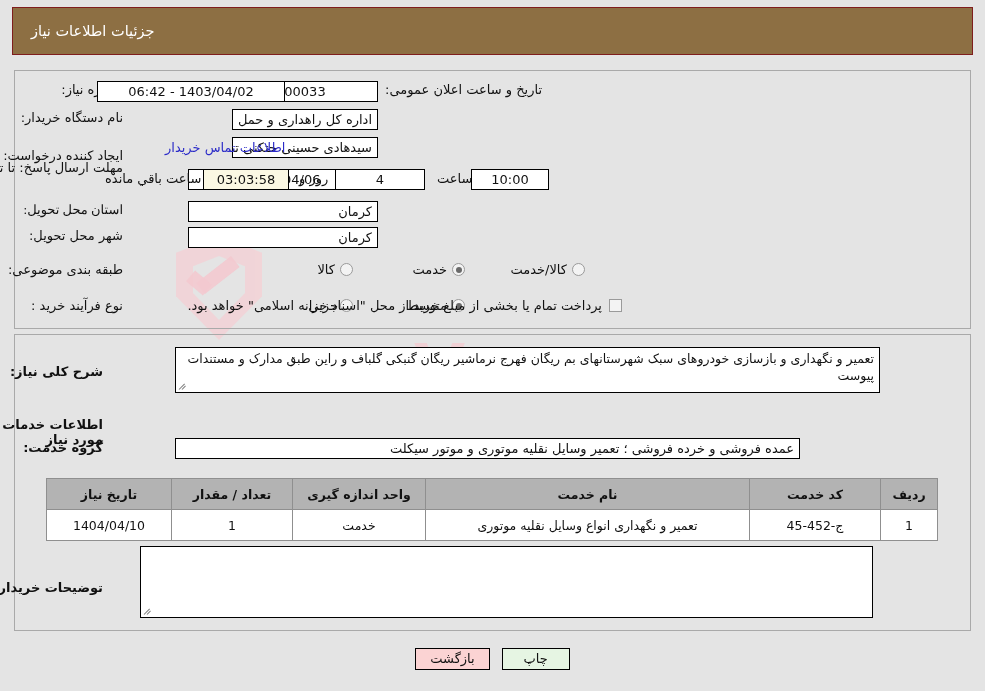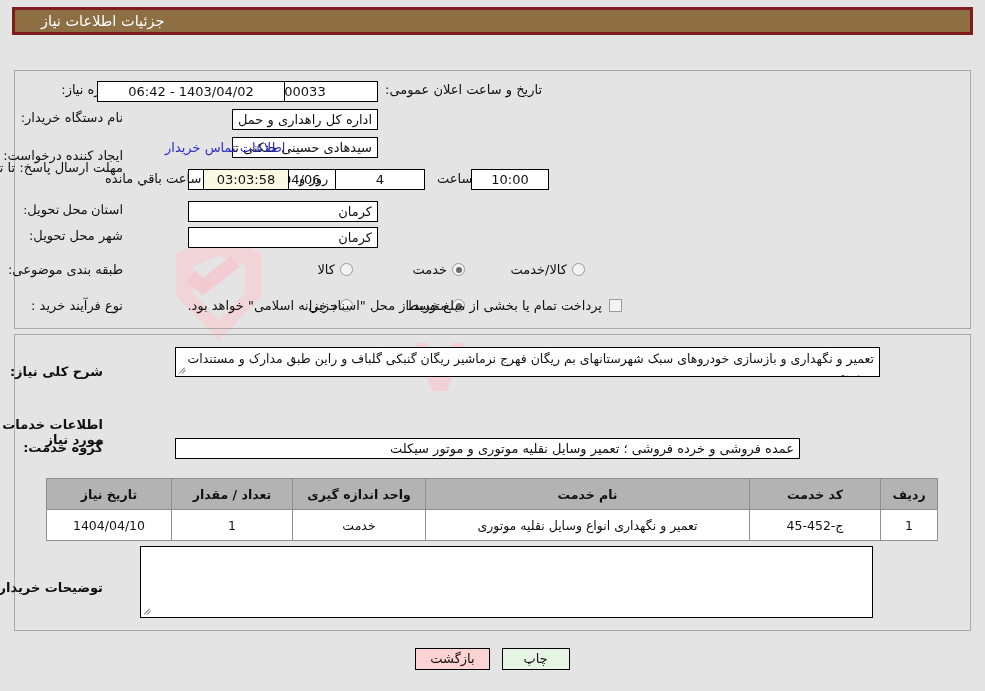--- a/index.html
+++ b/index.html
@@ -90,28 +90,28 @@
   }
 
   .layer { position: relative; z-index: 2; }
 
   
   .titlebar {
     position: absolute;
     left: 12px;
     top: 7px;
     width: 961px;
-    height: 28px;
+    height: 48px;
     background: #8d6f43;
-    border: 3px solid #7f1d1d;
+    border: 1px solid #7f1d1d;
     box-sizing: border-box;
     display: flex;
     align-items: center;
     justify-content: flex-start;
-    padding-left: 8px;
+    padding-left: 0;
     padding-right: 0;
   }
   .titlebar .ttl {
     color: #ffffff;
     font-size: 14.5px;
     margin-right: auto;
     margin-left: 18px;
     letter-spacing: .2px;
   }
 
@@ -374,21 +374,21 @@
     <span class="lbl" style="margin-right:5px;">متوسط</span>
   </div>
   <div class="row" style="right:363px; top:298px;">
     <span class="cbox"></span>
     <span class="lbl" style="margin-right:7px;">پرداخت تمام یا بخشی از مبلغ خرید،از محل "اسناد خزانه اسلامی" خواهد بود.</span>
   </div>
 
   <div class="panel" id="panel-mid"></div>
 
   <span class="lbl bold" style="position:absolute; right:882px; top:364px;">شرح کلی نیاز:</span>
-  <div class="tbox" style="position:absolute; right:105px; top:347px; left:175px; height:30px;">
+  <div class="tbox" style="position:absolute; right:105px; top:347px; left:175px; height:46px;">
     <span>تعمیر و نگهداری و بازسازی خودروهای سبک شهرستانهای بم ریگان فهرج نرماشیر ریگان گنبکی گلباف و راین طبق مدارک و مستندات پیوست</span>
     <span class="grip">
         <i></i>
         <i></i>
       </span>
   </div>
 
   <div class="section-title" style="right:882px; top:417px;">اطلاعات خدمات مورد نیاز</div>
 
   <span class="lbl bold" style="position:absolute; right:882px; top:440px;">گروه خدمت:</span>

